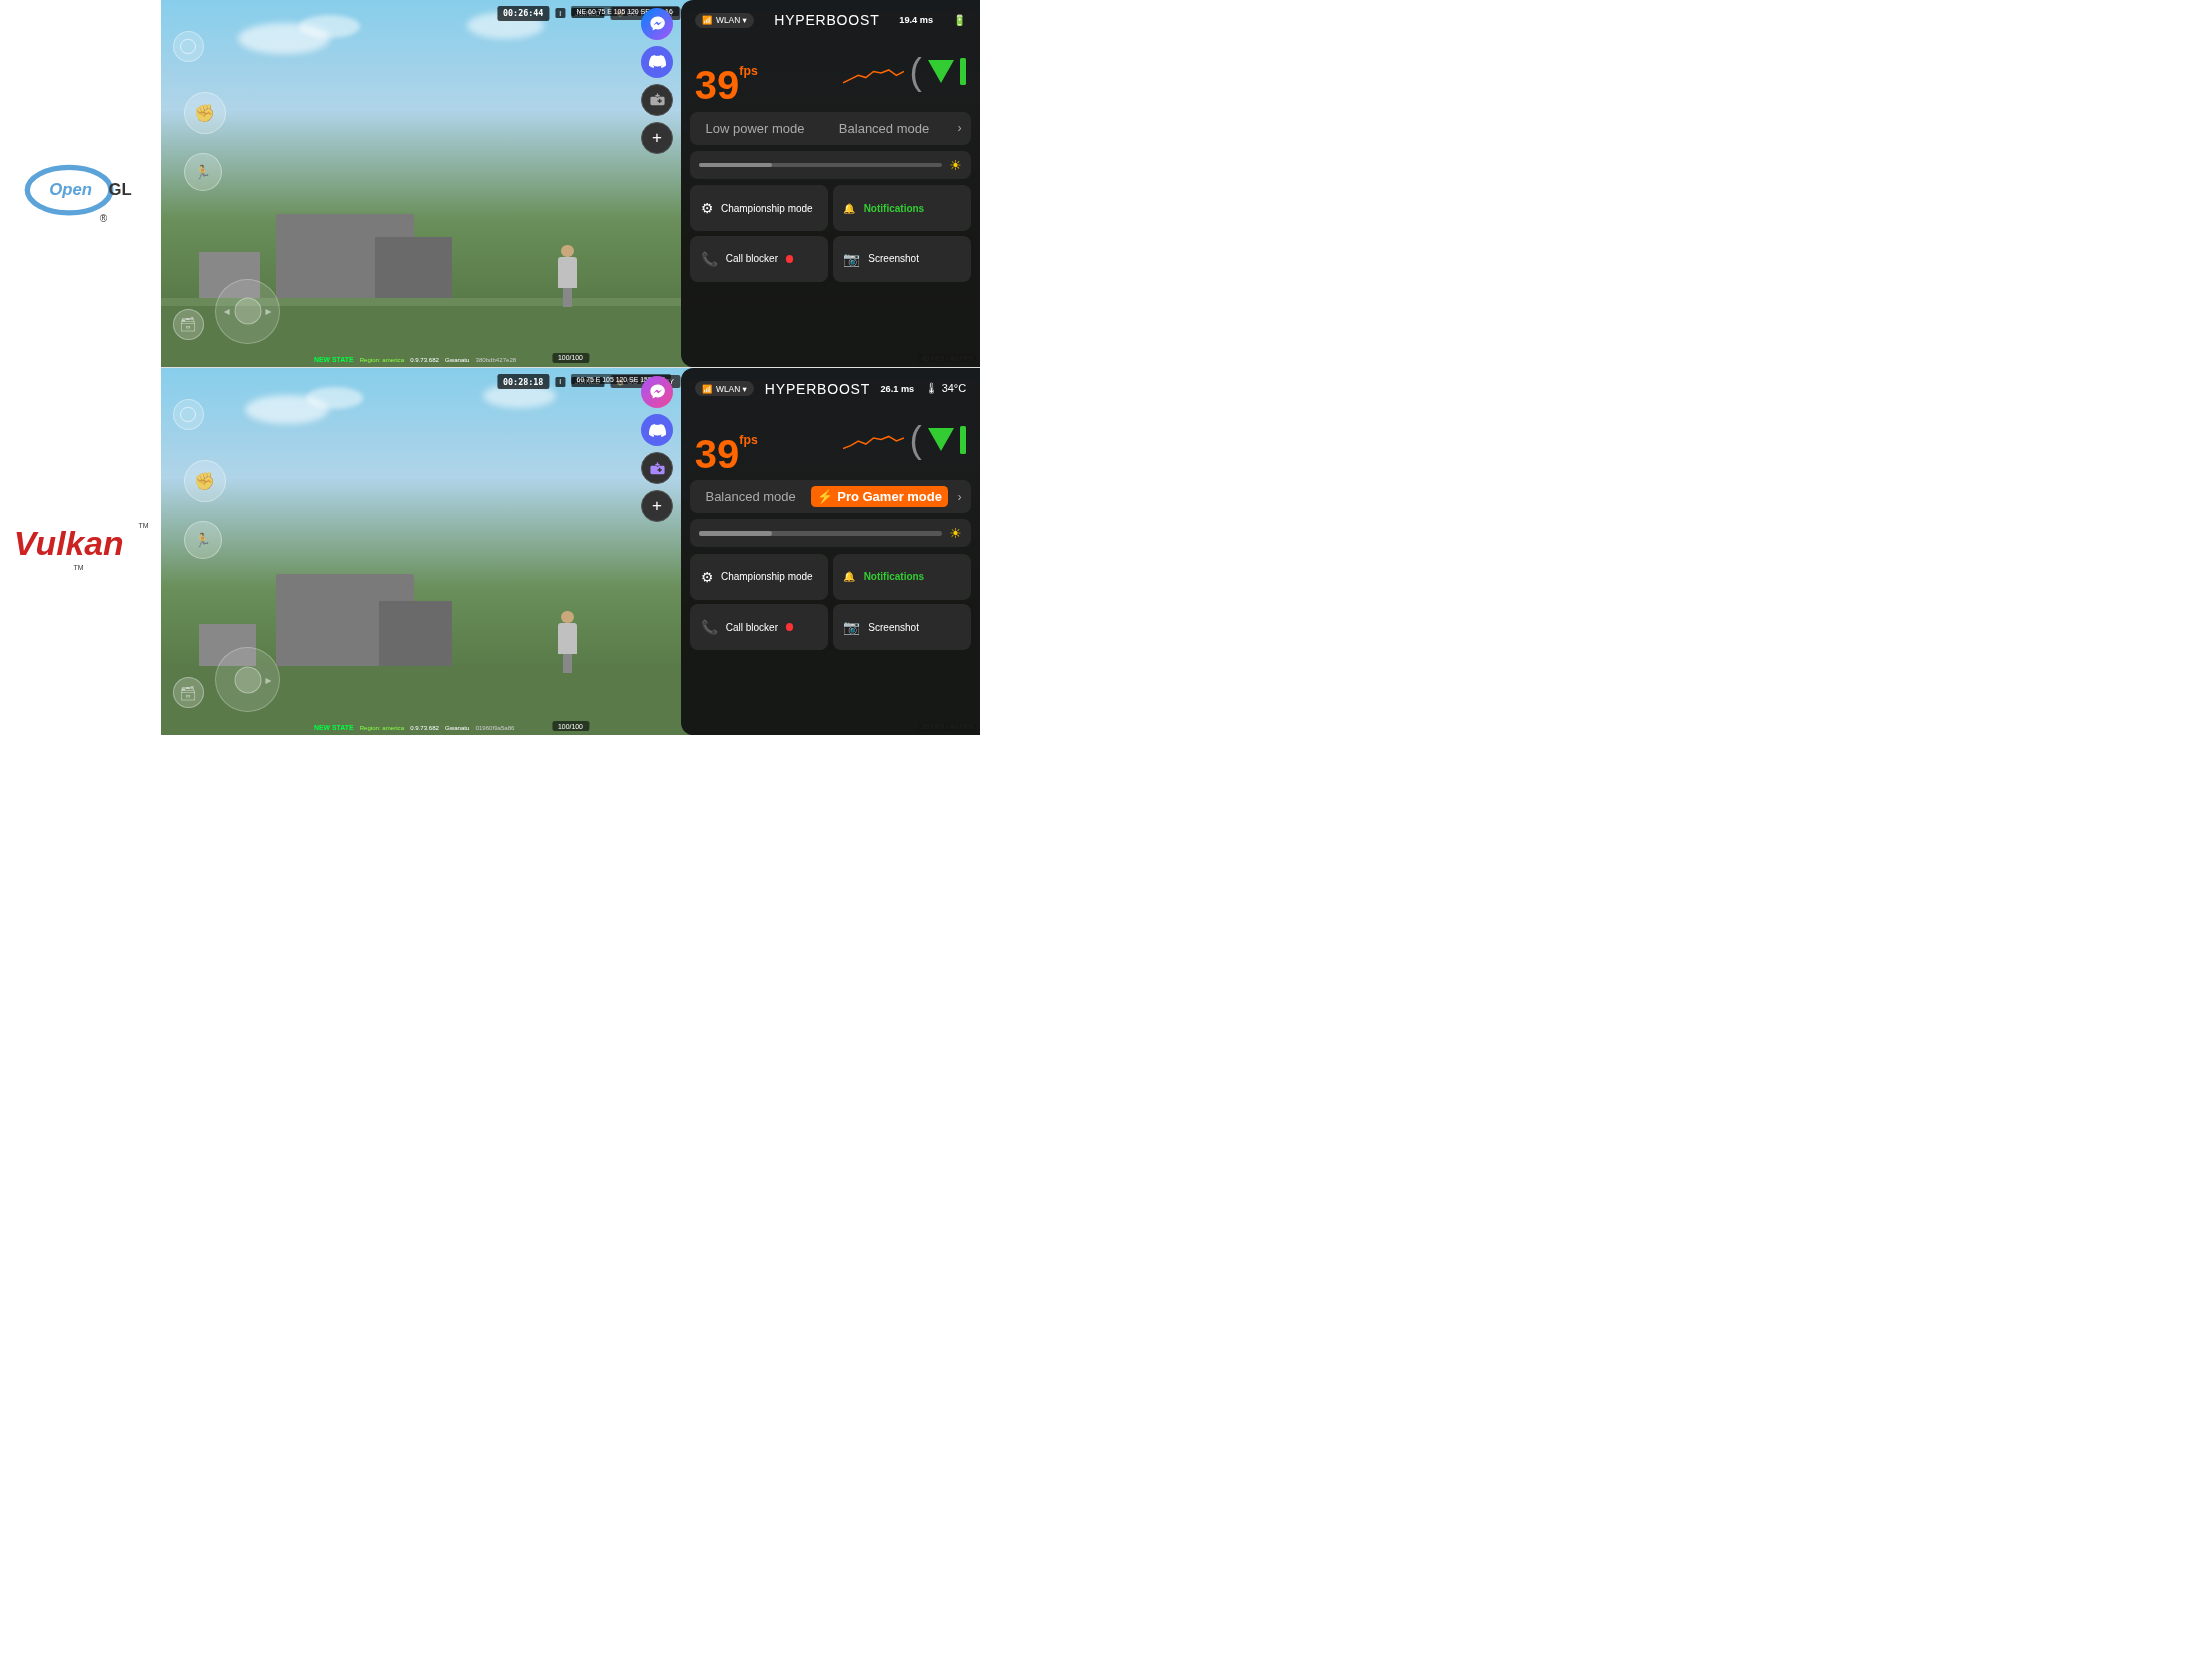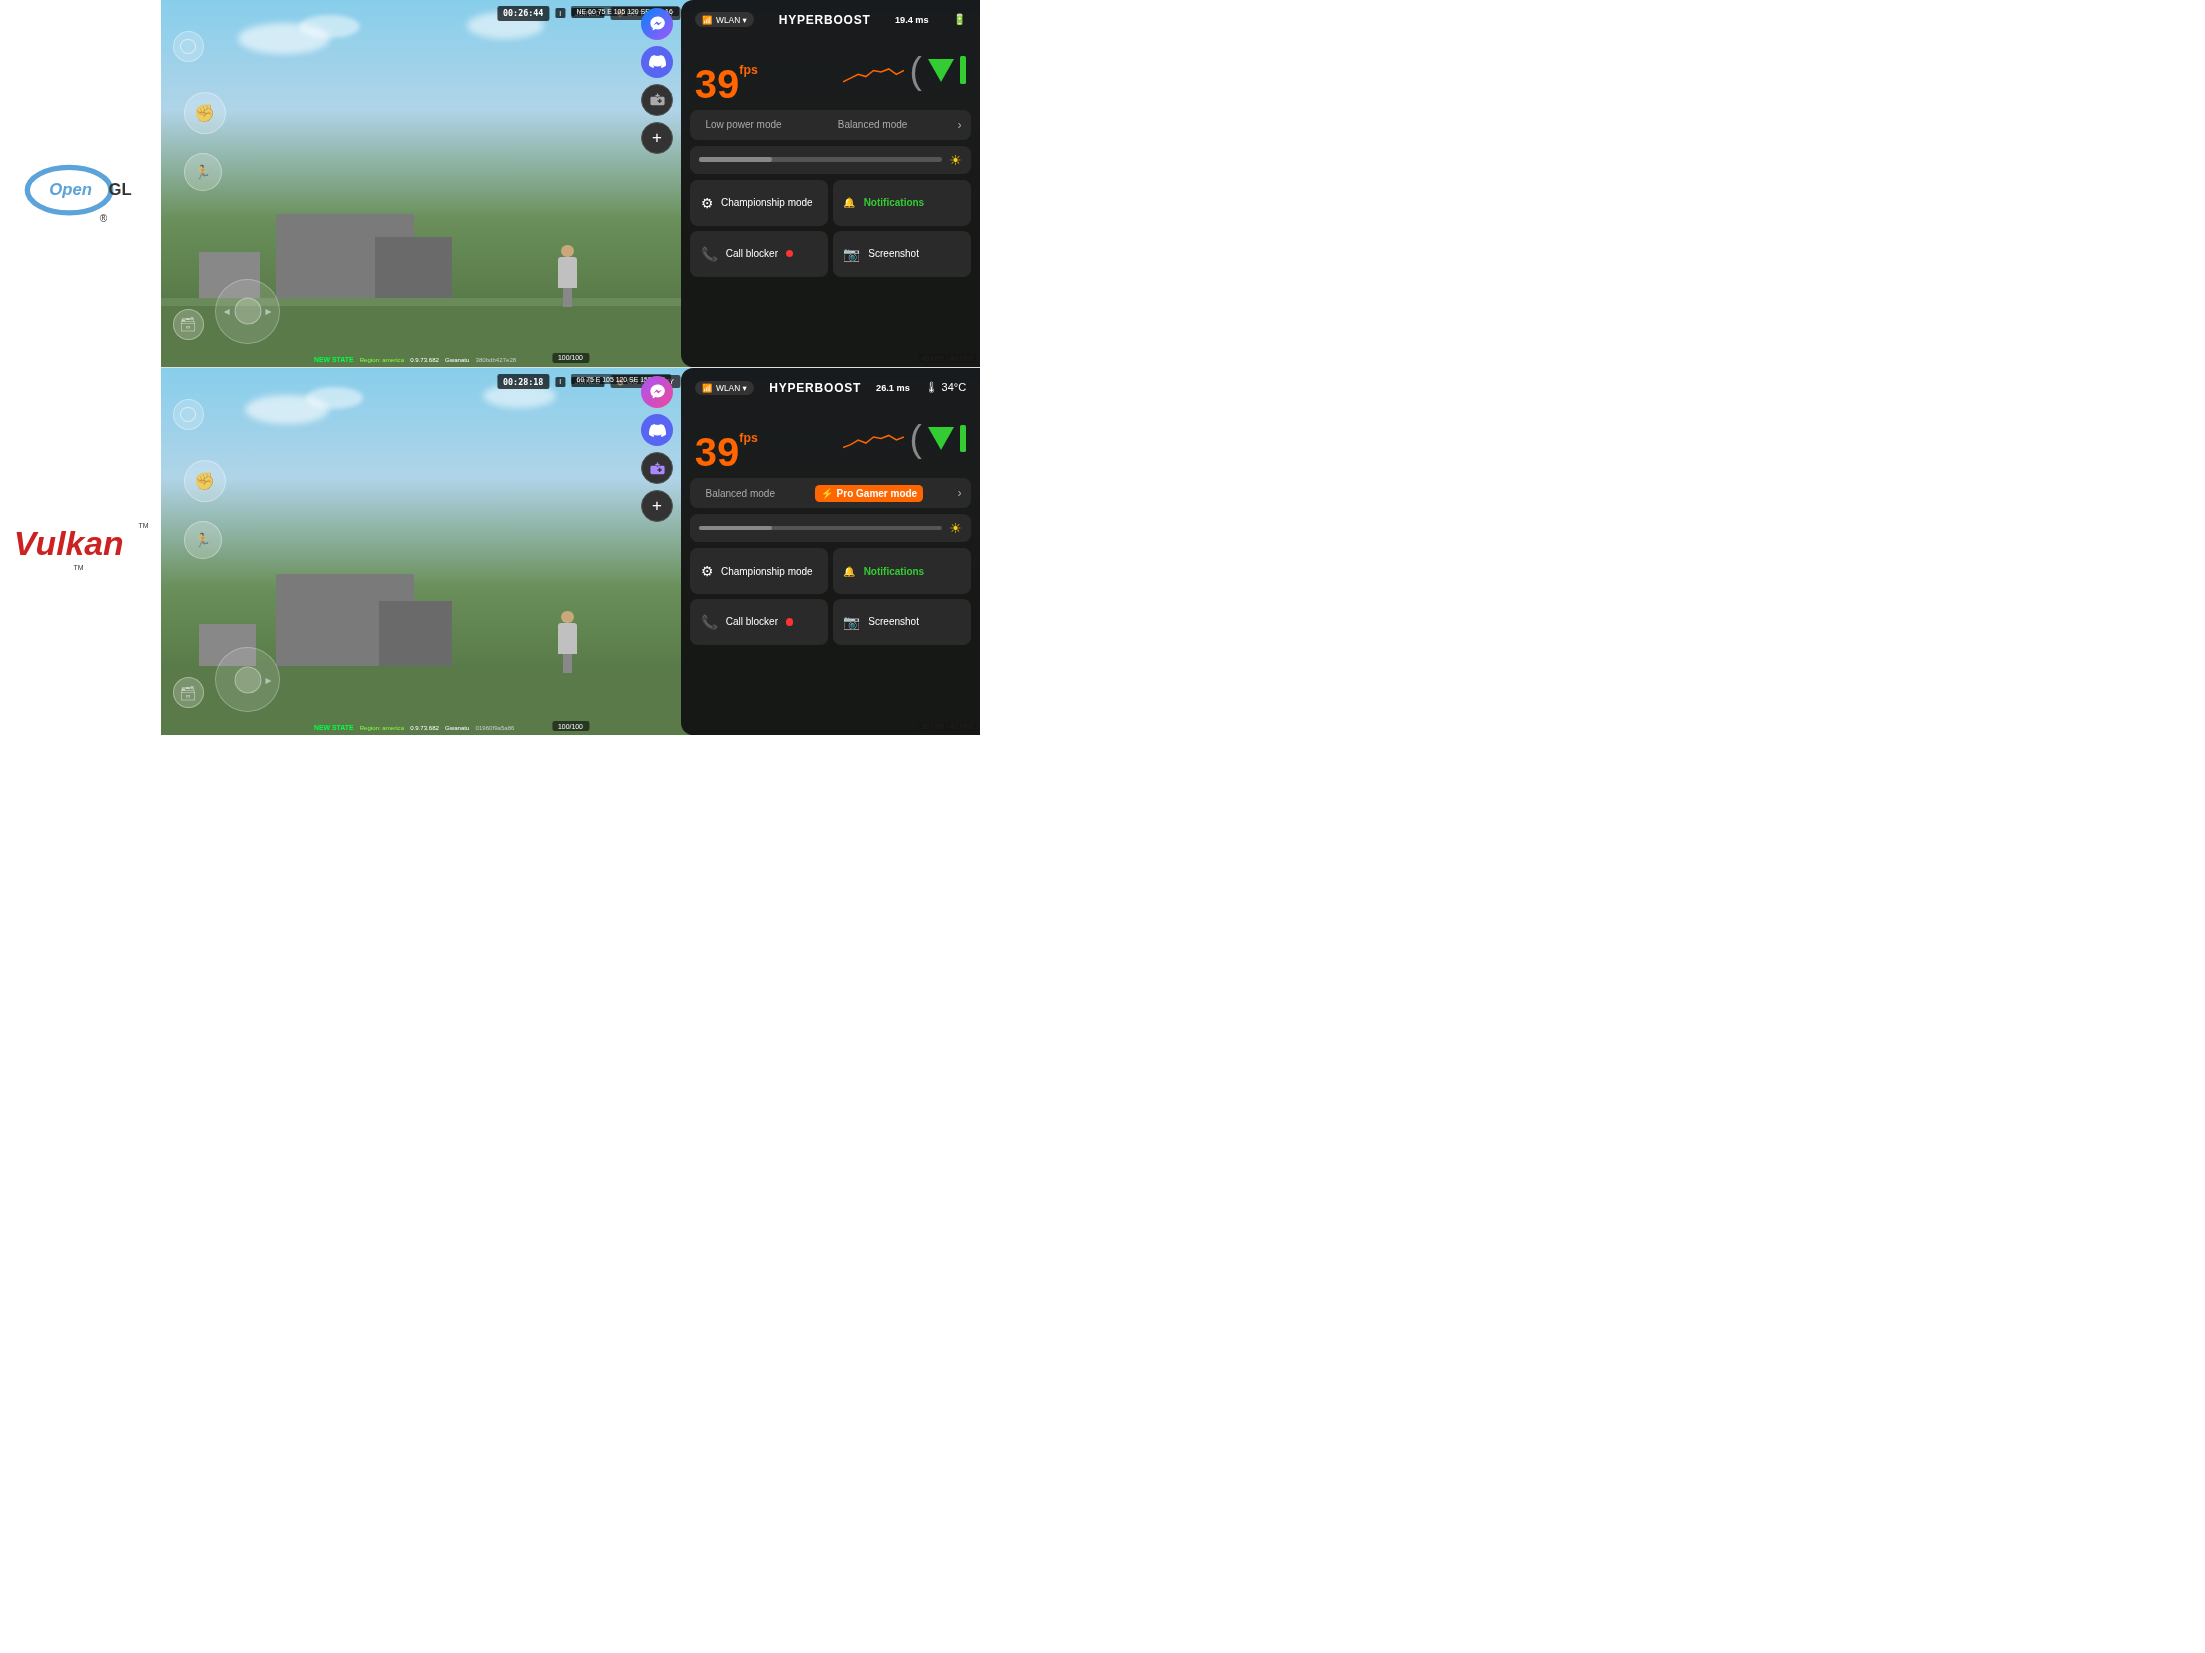--- a/index.html
+++ b/index.html
@@ -181,22 +181,22 @@
       align-items: center;
       gap: 3.1px;
       background: #333;
       border-radius: 9.2px;
       padding: 2.3px 7.7px;
       font-size: 8.4px;
       color: #fff;
     }
 
     .hyperboost-text {
-      font-size: 12px;
-      font-weight: bold;
+      font-size: 14px;
+      font-weight: normal;
       color: #fff;
       letter-spacing: 0.8px;
       text-align: right;
     }
 
     .ping-text {
       font-size: 9.2px;
       color: #fff;
       font-weight: bold;
     }
@@ -254,21 +254,21 @@
     .mode-row {
       background: #2a2a2a;
       border-radius: 7.7px;
       padding: 6.1px 9.2px;
       display: flex;
       align-items: center;
       justify-content: space-between;
     }
 
     .mode-btn {
-      font-size: 10px;
+      font-size: 13px;
       color: #aaa;
       padding: 3.1px 6.1px;
       border-radius: 4.6px;
       cursor: pointer;
     }
 
     .mode-btn.active {
       background: #ff6600;
       color: #fff;
       font-weight: bold;

